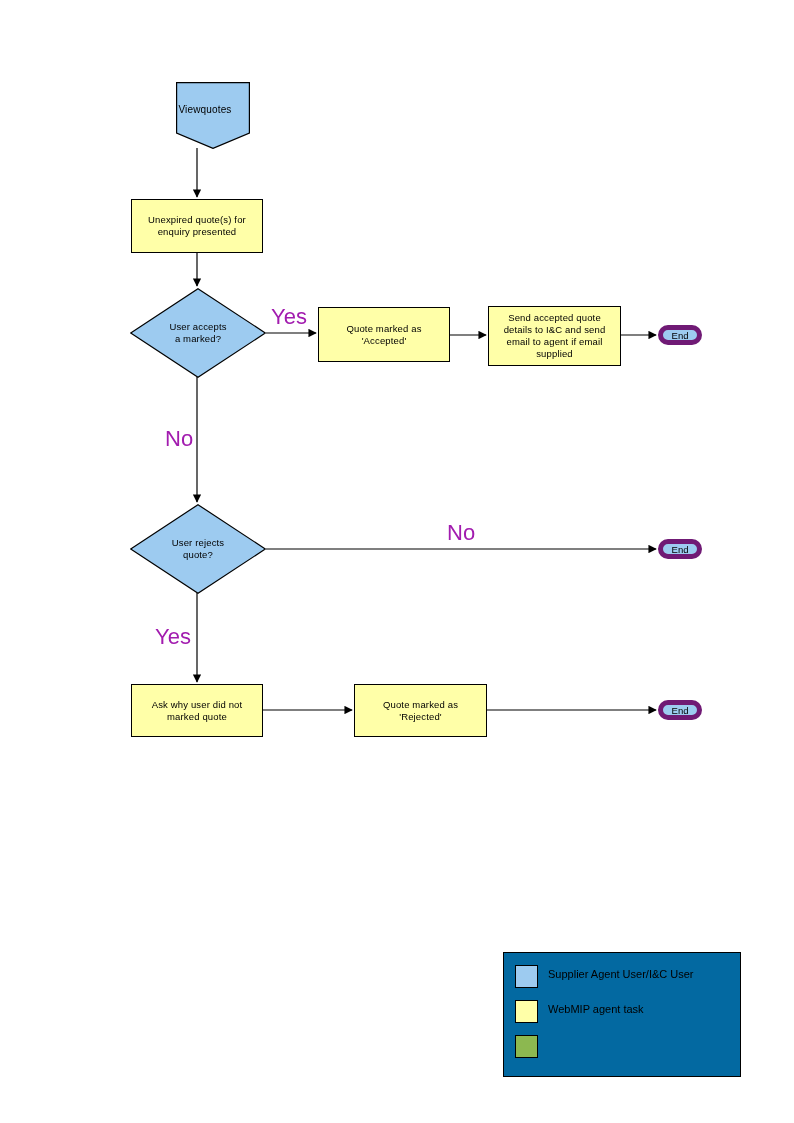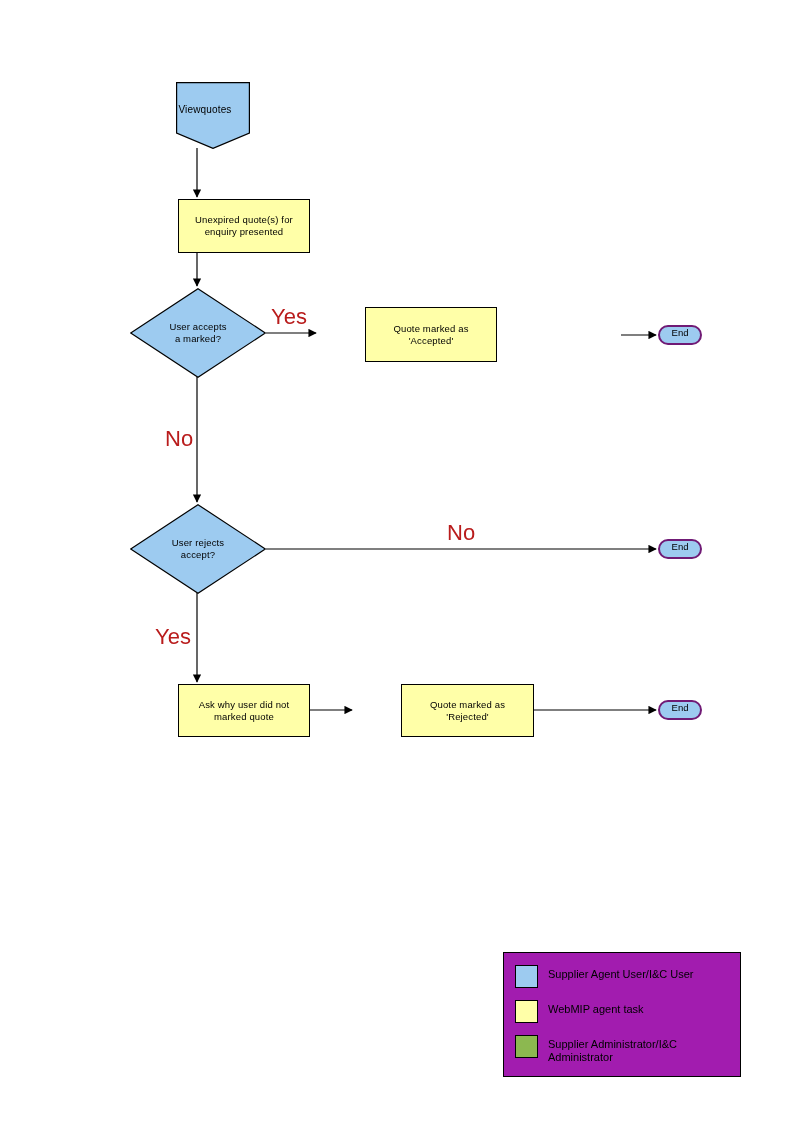--- a/index.html
+++ b/index.html
@@ -47,79 +47,78 @@
 
   
   .process-box {
     position: absolute;
     background: #ffffa8;
     border: 1px solid #000000;
     box-sizing: border-box;
     display: flex;
     align-items: center;
     justify-content: center;
-    margin-left: 47px;
   }
   .process-box .node-label {
     position: static;
     padding: 0 4px;
   }
 
   
   .decision {
     position: absolute;
   }
   .decision svg { display: block; }
   .decision .node-label {
     top: 50%;
     transform: translateY(-50%);
   }
 
   
   .terminator {
     position: absolute;
     background: #9dcbf0;
-    border: 2px solid #701a75;
+    border: 5px solid #701a75;
     border-radius: 10px;
     box-sizing: border-box;
     display: flex;
-    align-items: flex-start;
+    align-items: center;
     justify-content: center;
     font-size: 9.5px;
     color: #000;
   }
 
   
   .edge-layer {
     position: absolute;
     left: 0;
     top: 0;
     width: 794px;
     height: 1123px;
     pointer-events: none;
   }
 
   
   .edge-label {
     position: absolute;
     font-size: 22px;
     line-height: 22px;
-    color: #b91c1c;
+    color: #a21caf;
     white-space: nowrap;
   }
 
   
   .legend {
     position: absolute;
     left: 503px;
     top: 952px;
     width: 238px;
     height: 125px;
     border: 1px solid #000000;
-    background: #a21caf;
+    background: #0369a1;
     box-sizing: border-box;
     padding: 12px 4px 0 11px;
   }
   .legend-row {
     display: flex;
     align-items: flex-start;
     margin-bottom: 12px;
   }
   .legend-swatch {
     width: 23px;
@@ -188,31 +187,37 @@
     </svg>
     <div class="node-label">User accepts
 a marked?</div>
   </div>
 
   <div class="process-box" style="left:318px; top:307px; width:132px; height:55px;">
     <div class="node-label">Quote  marked as
 'Accepted'</div>
   </div>
 
+  <div class="process-box" style="left:488px; top:306px; width:133px; height:60px;">
+    <div class="node-label">Send accepted quote
+details to I&amp;C and send
+email to agent if email
+supplied</div>
+  </div>
 
   <div class="terminator" style="left:658px; top:325px; width:44px; height:20px;">
     <span>End</span>
   </div>
 
   <div class="decision" style="left:130px; top:504px; width:136px; height:90px;">
     <svg width="136" height="90" viewBox="0 0 136 90">
       <polygon points="68,0.7 135.3,45 68,89.3 0.7,45" fill="#9dcbf0" stroke="#000000" stroke-width="1.2"></polygon>
     </svg>
     <div class="node-label">User rejects
-accept?</div>
+quote?</div>
   </div>
 
   <div class="terminator" style="left:658px; top:539px; width:44px; height:20px;">
     <span>End</span>
   </div>
 
   <div class="process-box" style="left:131px; top:684px; width:132px; height:53px;">
     <div class="node-label">Ask why user did not
 marked quote</div>
   </div>
@@ -238,18 +243,16 @@
     <div class="legend-row">
       <span class="legend-swatch" style="background:#9dcbf0;"></span>
       <span class="legend-text">Supplier Agent User/I&amp;C User</span>
     </div>
     <div class="legend-row">
       <span class="legend-swatch" style="background:#ffffa8;"></span>
       <span class="legend-text">WebMIP agent task</span>
     </div>
     <div class="legend-row">
       <span class="legend-swatch" style="background:#8cb850;"></span>
-      <span class="legend-text" style="white-space:pre-line;">Supplier Administrator/I&amp;C
-Administrator</span>
     </div>
   </div>
 
 </div>
 
 </body></html>

